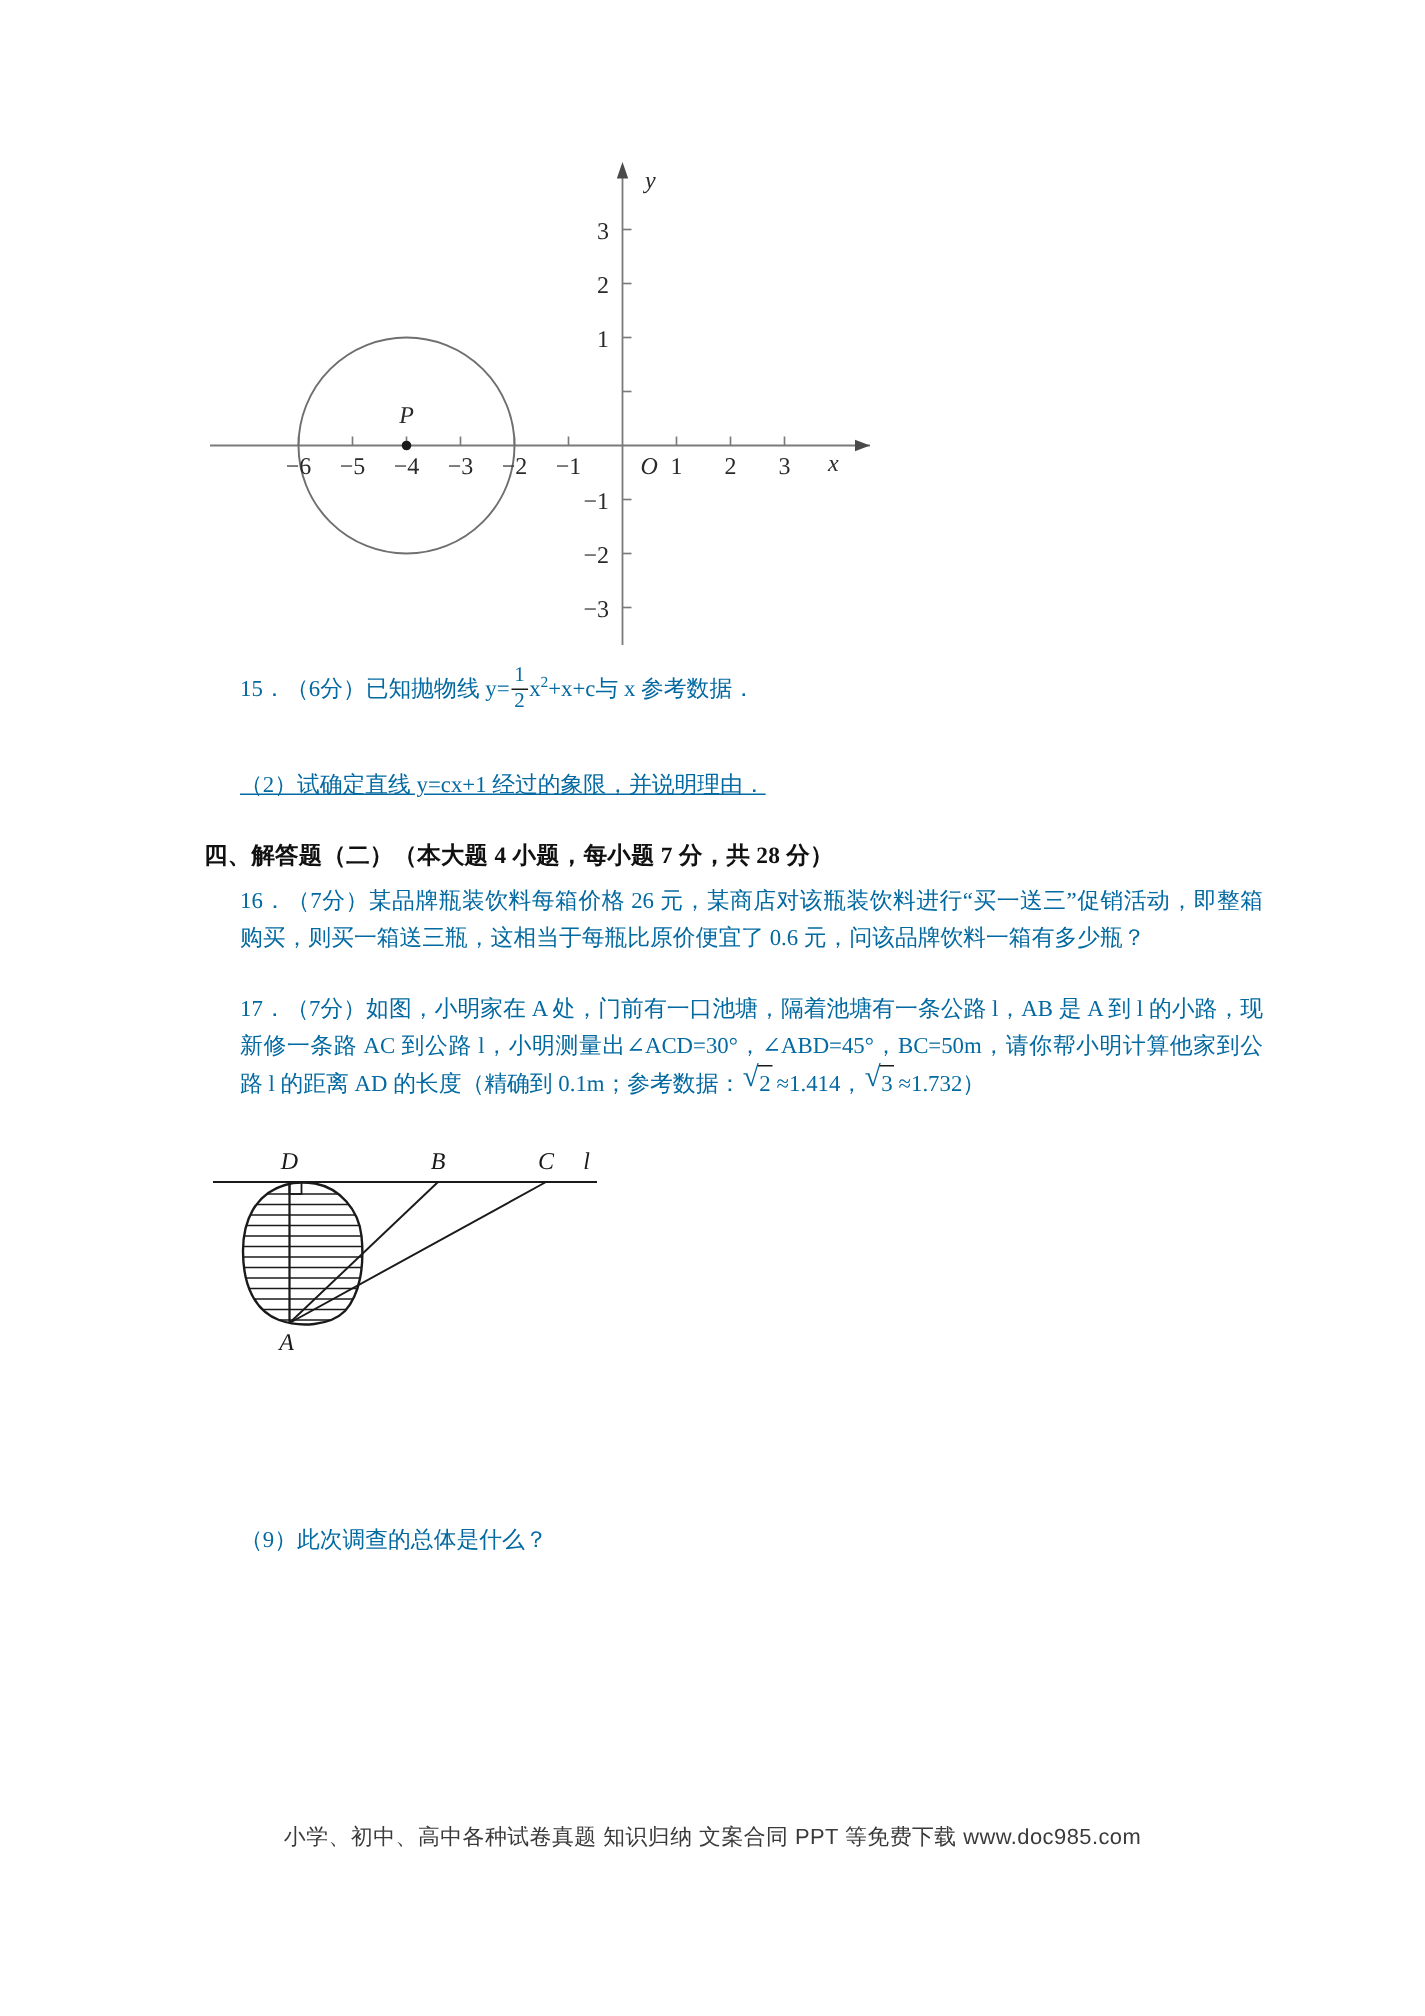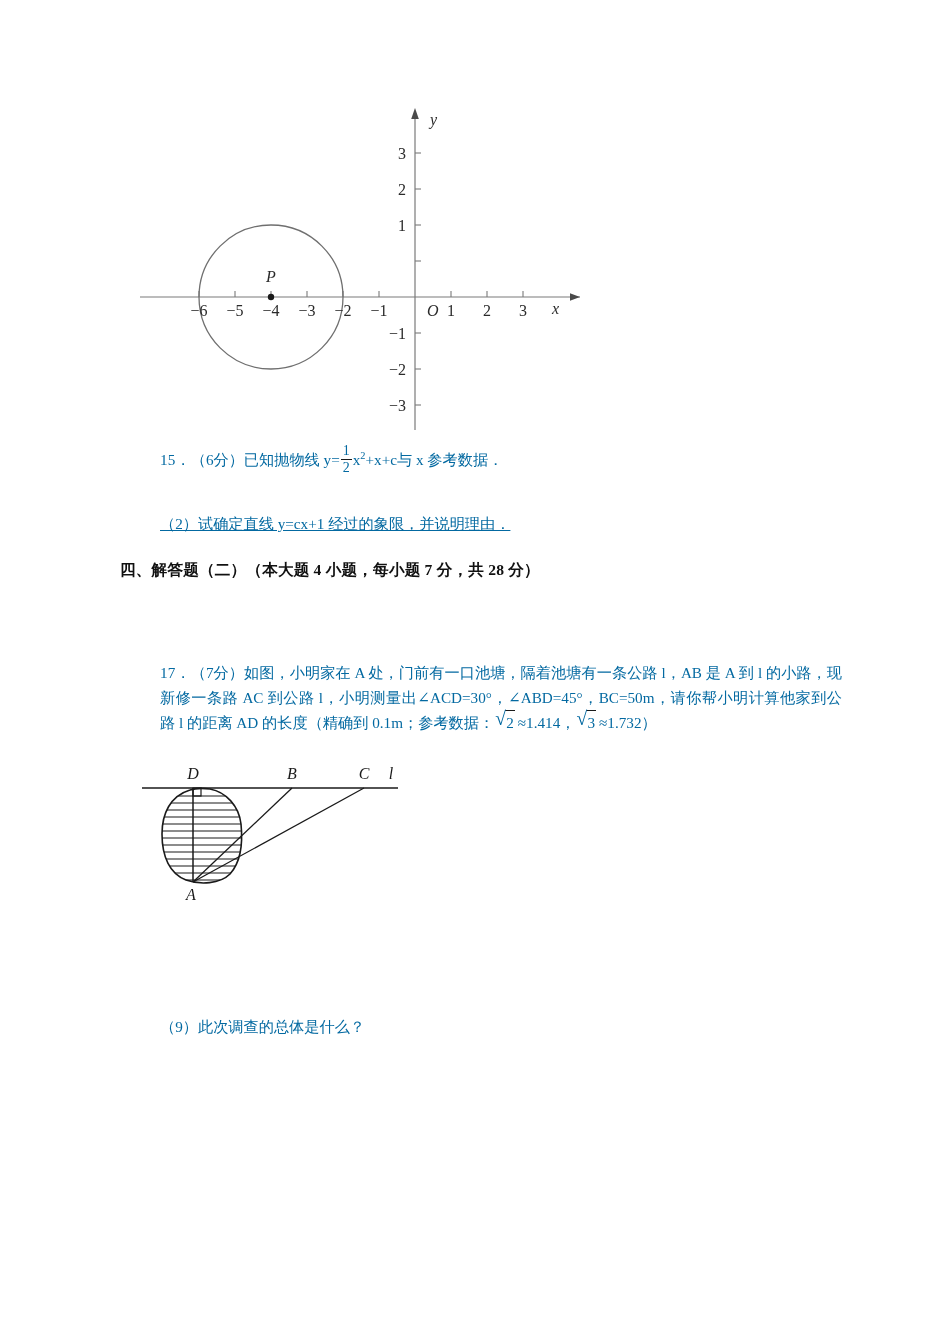--- a/index.html
+++ b/index.html
@@ -39,21 +39,21 @@
     left: 124px;
     width: 682px;
     font-size: 15.2px;
     line-height: 1.62;
     text-align: justify;
     color: #0369a1;
     margin-left: 36px;
   }
   .sec-head {
     position: absolute;
-    left: 120px;
+    left: 136px;
     width: 682px;
     font-weight: bold;
     font-size: 15.6px;
     letter-spacing: .2px;
     color: #111;
   }
   .num { letter-spacing: .1px; }
 
   
   .frac {
@@ -185,20 +185,23 @@
     <span class="num">15．</span><span>（6分）</span><span>已知抛物线 y=</span><span class="frac"><span class="numer">1</span><span class="denom">2</span></span><span>x</span><sup class="exp">2</sup><span>+x+c与 x 参考数据．</span>
   </div>
   <div class="qblock" style="top:512px;text-decoration:underline;">
     <span>（2）试确定直线 y=cx+1 经过的象限，并说明理由．</span>
   </div>
 
   <div class="sec-head" style="top:560px;">
     <span>四、解答题（二）（本大题 4 小题，每小题 7 分，共 28 分）</span>
   </div>
 
+  <div class="qblock" style="top:589px;">
+    <span class="num">16．</span><span>（7分）</span><span>某品牌瓶装饮料每箱价格 26 元，某商店对该瓶装饮料进行“买一送三”促销活动，即整箱购买，则买一箱送三瓶，这相当于每瓶比原价便宜了 0.6 元，问该品牌饮料一箱有多少瓶？</span>
+  </div>
 
   <div class="qblock" style="top:661px;">
     <span class="num">17．</span><span>（7分）</span><span>如图，小明家在 A 处，门前有一口池塘，隔着池塘有一条公路 l，AB 是 A 到 l 的小路，现新修一条路 AC 到公路 l，小明测量出∠ACD=30°，∠ABD=45°，BC=50m，请你帮小明计算他家到公路 l 的距离 AD 的长度（精确到 0.1m；参考数据：</span><span class="sqrt"><span class="radsign">√</span><span class="radicand">2</span></span><span>≈1.414，</span><span class="sqrt"><span class="radsign">√</span><span class="radicand">3</span></span><span>≈1.732）</span>
   </div>
 
   <div class="fig-pond">
     <svg width="280" height="150" viewBox="0 0 280 150">
       <defs>
         <clipPath id="pondclip">
           <path d="M 50 28 C 30 34, 22 52, 22 72 C 22 95, 30 112, 46 118
@@ -244,14 +247,18 @@
         <text x="251" y="17" text-anchor="middle">l</text>
         <text x="51" y="138" text-anchor="middle">A</text>
       </g>
     </svg>
   </div>
 
   <div class="qblock" style="top:1015px;">
     <span>（9）此次调查的总体是什么？</span>
   </div>
 
+  <div class="footer">
+    <span>小学、初中、高中各种试卷真题 知识归纳 文案合同 PPT 等免费下载</span>
+    <span class="url">www.doc985.com</span>
+  </div>
 
 </div>
 
 </body></html>

